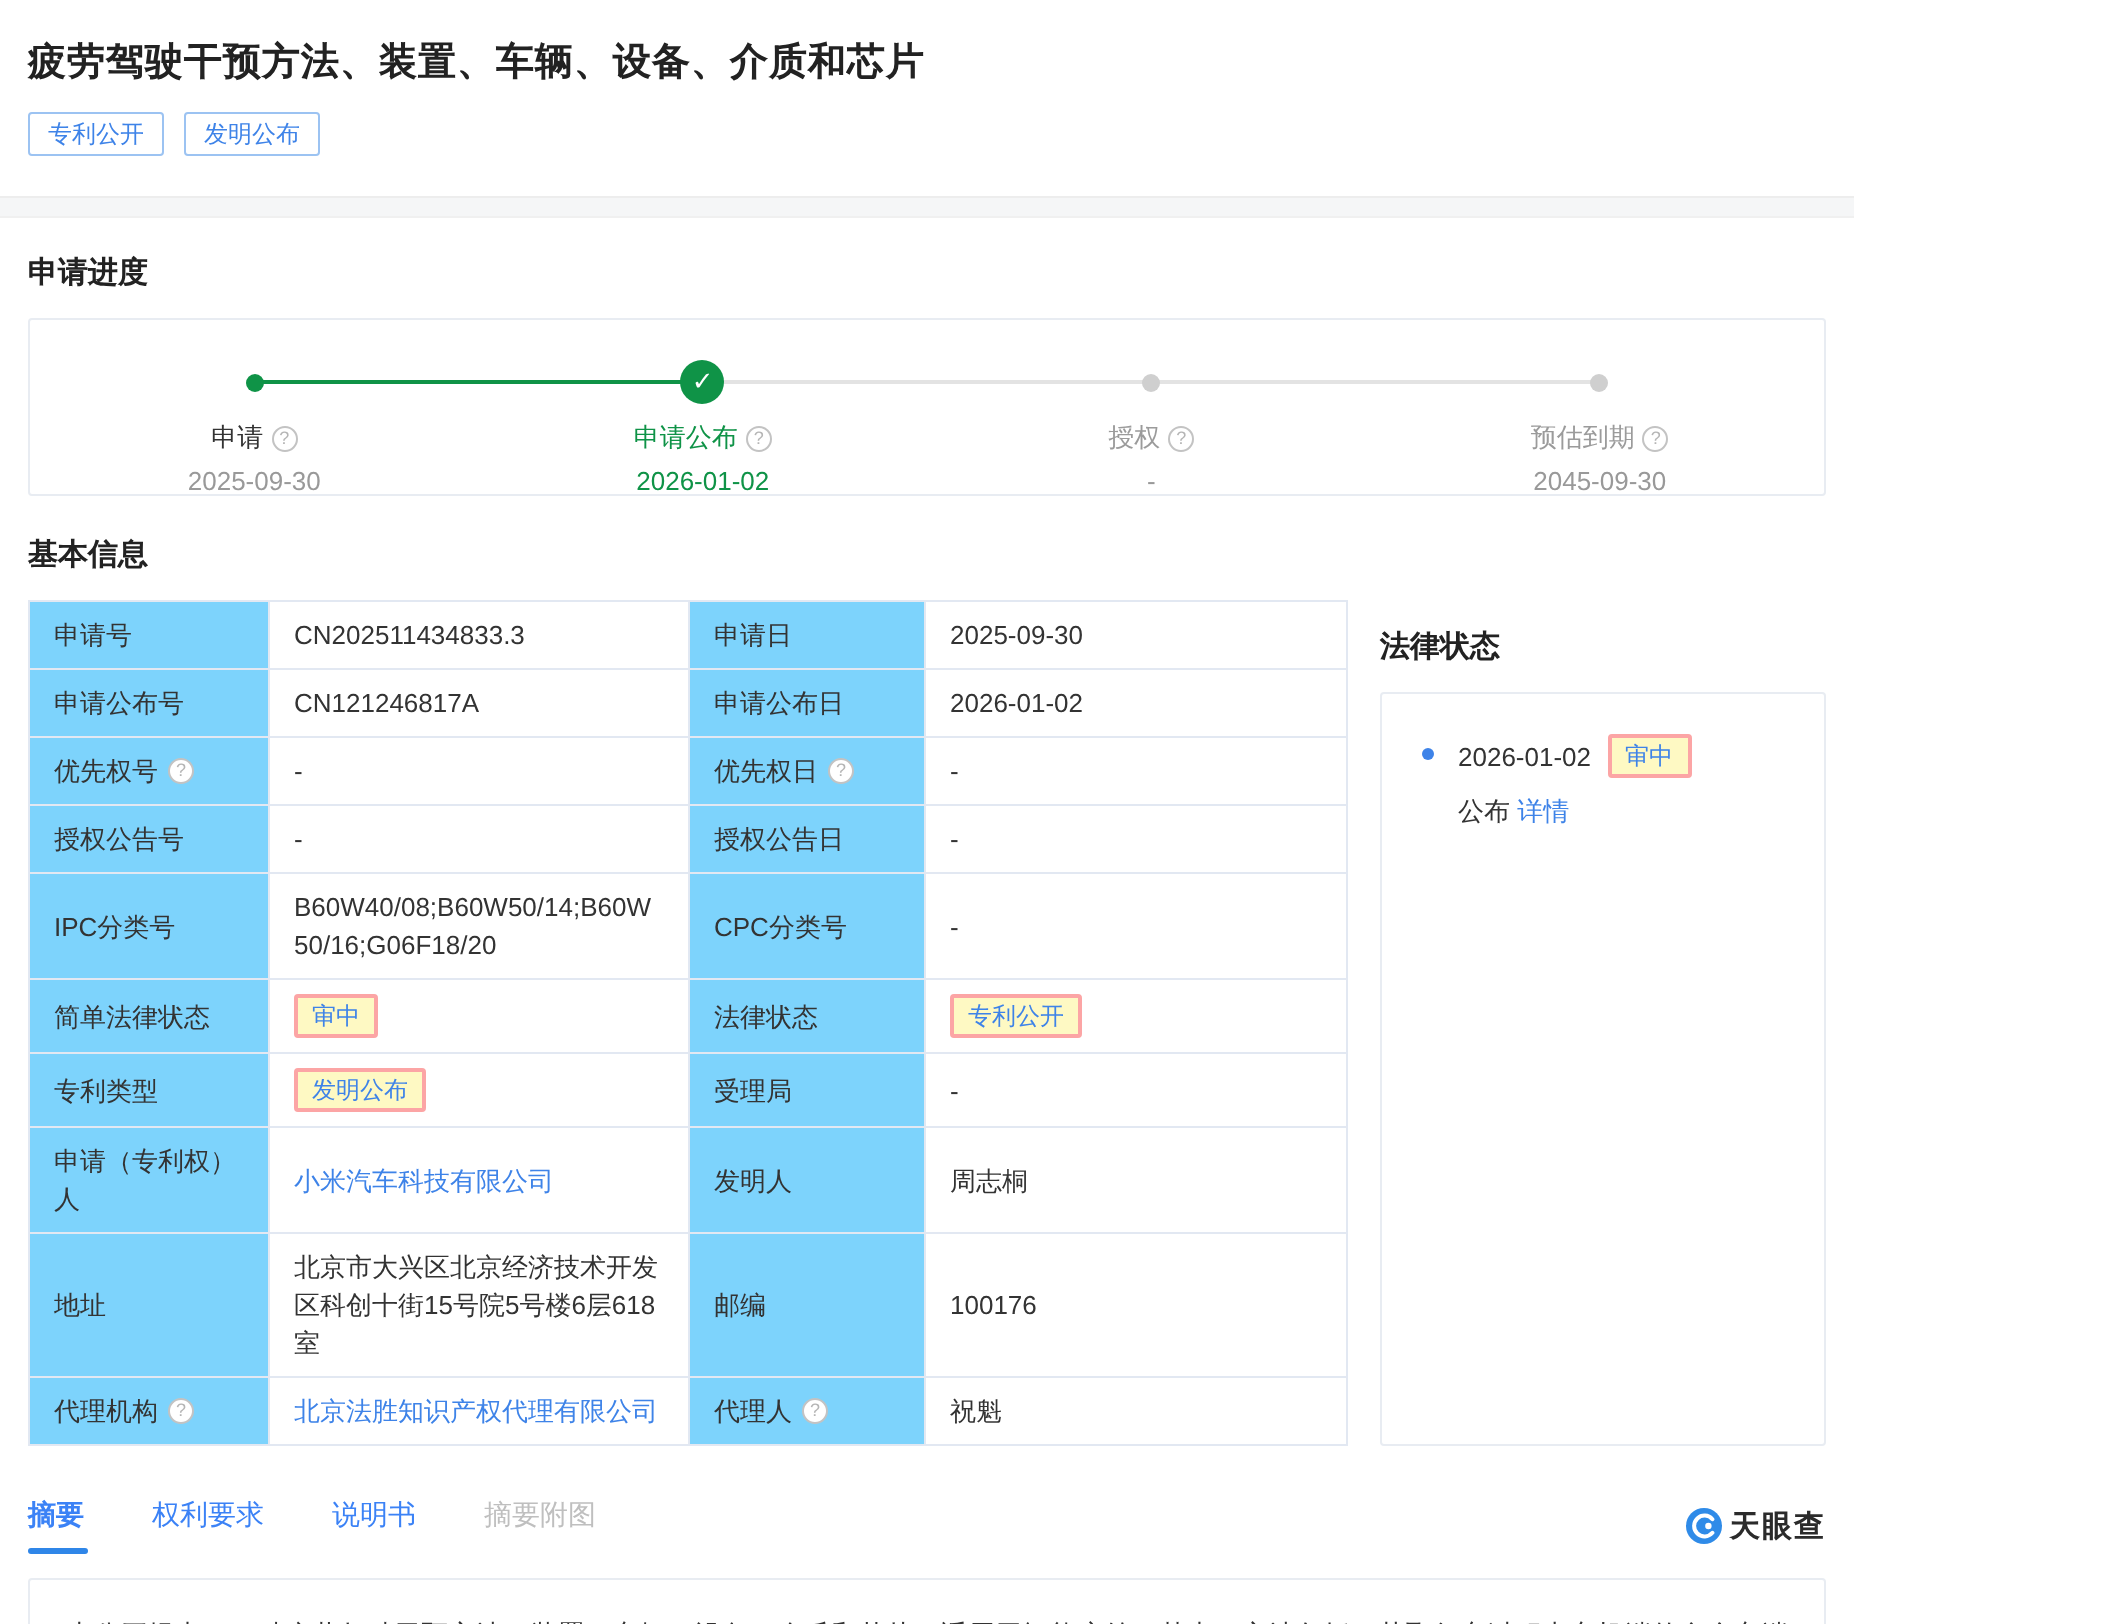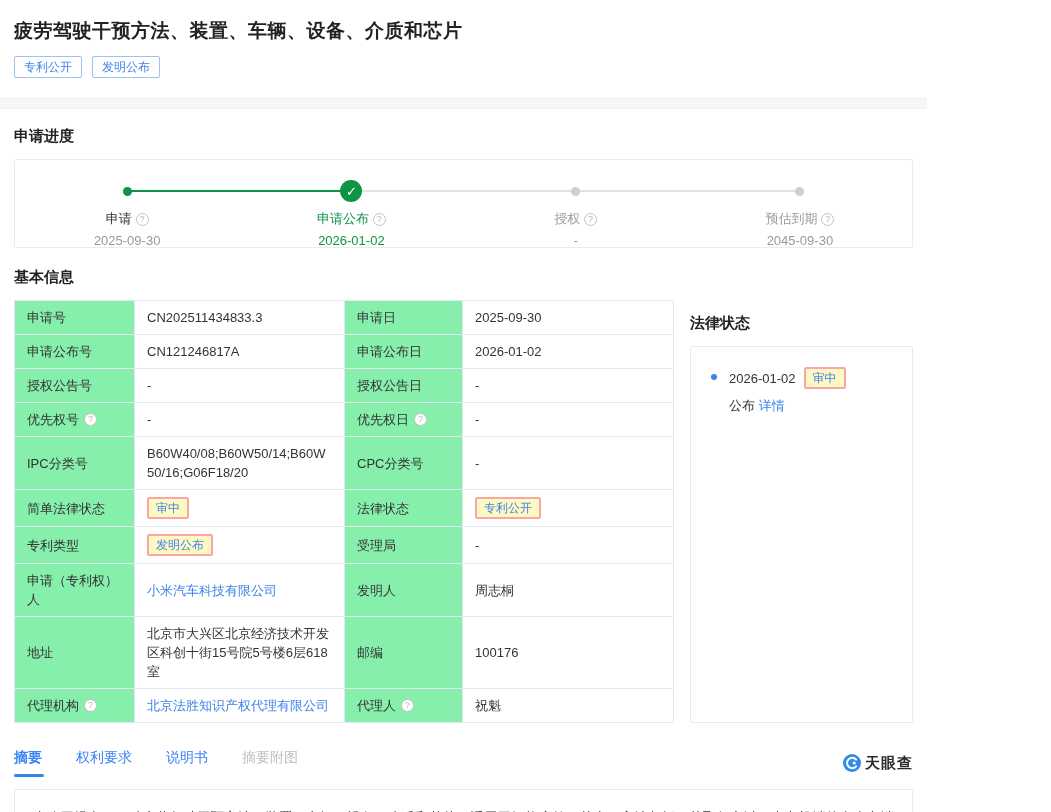--- a/index.html
+++ b/index.html
@@ -58,21 +58,21 @@
 
   
   .info-area { display: flex; padding: 20px 14px 0 14px; align-items: flex-end; }
   .info-left { width: 659px; }
   .info-right { flex: 1; margin-left: 17px; }
   .info-table { border-collapse: collapse; width: 659px; margin-top: 13px; table-layout: fixed; }
   .info-table td {
     border: 1px solid #e2e8f2; font-size: 13px; color: #333;
     padding: 7px 12px; vertical-align: middle; line-height: 19px; word-break: break-all;
   }
-  .info-table td.lbl { background: #86efac; }
+  .info-table td.lbl { background: #7dd3fc; }
   .lbl-inner { display: flex; align-items: center; gap: 5px; }
   .cell-badge {
     display: inline-block; font-size: 12px; color: #3E83E8; background: #fef9c3;
     border: 2px solid #fca5a5; border-radius: 2px; padding: 1px 7px; line-height: 16px;
   }
   a.text-link, .text-link { color: #3E83E8; text-decoration: none; cursor: pointer; }
 
   .legal-box { margin-top: 13px; border: 1px solid #e8ecf2; border-radius: 2px; height: 377px; padding: 20px 18px; }
   .legal-item { display: flex; align-items: flex-start; }
   .legal-bullet { width: 6px; height: 6px; border-radius: 50%; background: #3E83E8; margin: 7px 12px 0 2px; flex: none; }
@@ -185,43 +185,43 @@
               <td class="lbl">
                 <div class="lbl-inner">
                   <span>申请公布日</span>
                 </div>
               </td>
               <td class="val">2026-01-02</td>
             </tr>
             <tr>
               <td class="lbl">
                 <div class="lbl-inner">
-                  <span>授权公告号</span>
-                </div>
-              </td>
-              <td class="val">-</td>
-              <td class="lbl">
-                <div class="lbl-inner">
-                  <span>授权公告日</span>
-                </div>
-              </td>
-              <td class="val">-</td>
-            </tr>
-            <tr>
-              <td class="lbl">
-                <div class="lbl-inner">
                   <span>优先权号</span>
                   <span class="q-icon">?</span>
                 </div>
               </td>
               <td class="val">-</td>
               <td class="lbl">
                 <div class="lbl-inner">
                   <span>优先权日</span>
                   <span class="q-icon">?</span>
+                </div>
+              </td>
+              <td class="val">-</td>
+            </tr>
+            <tr>
+              <td class="lbl">
+                <div class="lbl-inner">
+                  <span>授权公告号</span>
+                </div>
+              </td>
+              <td class="val">-</td>
+              <td class="lbl">
+                <div class="lbl-inner">
+                  <span>授权公告日</span>
                 </div>
               </td>
               <td class="val">-</td>
             </tr>
             <tr>
               <td class="lbl">
                 <div class="lbl-inner">
                   <span>IPC分类号</span>
                 </div>
               </td>

